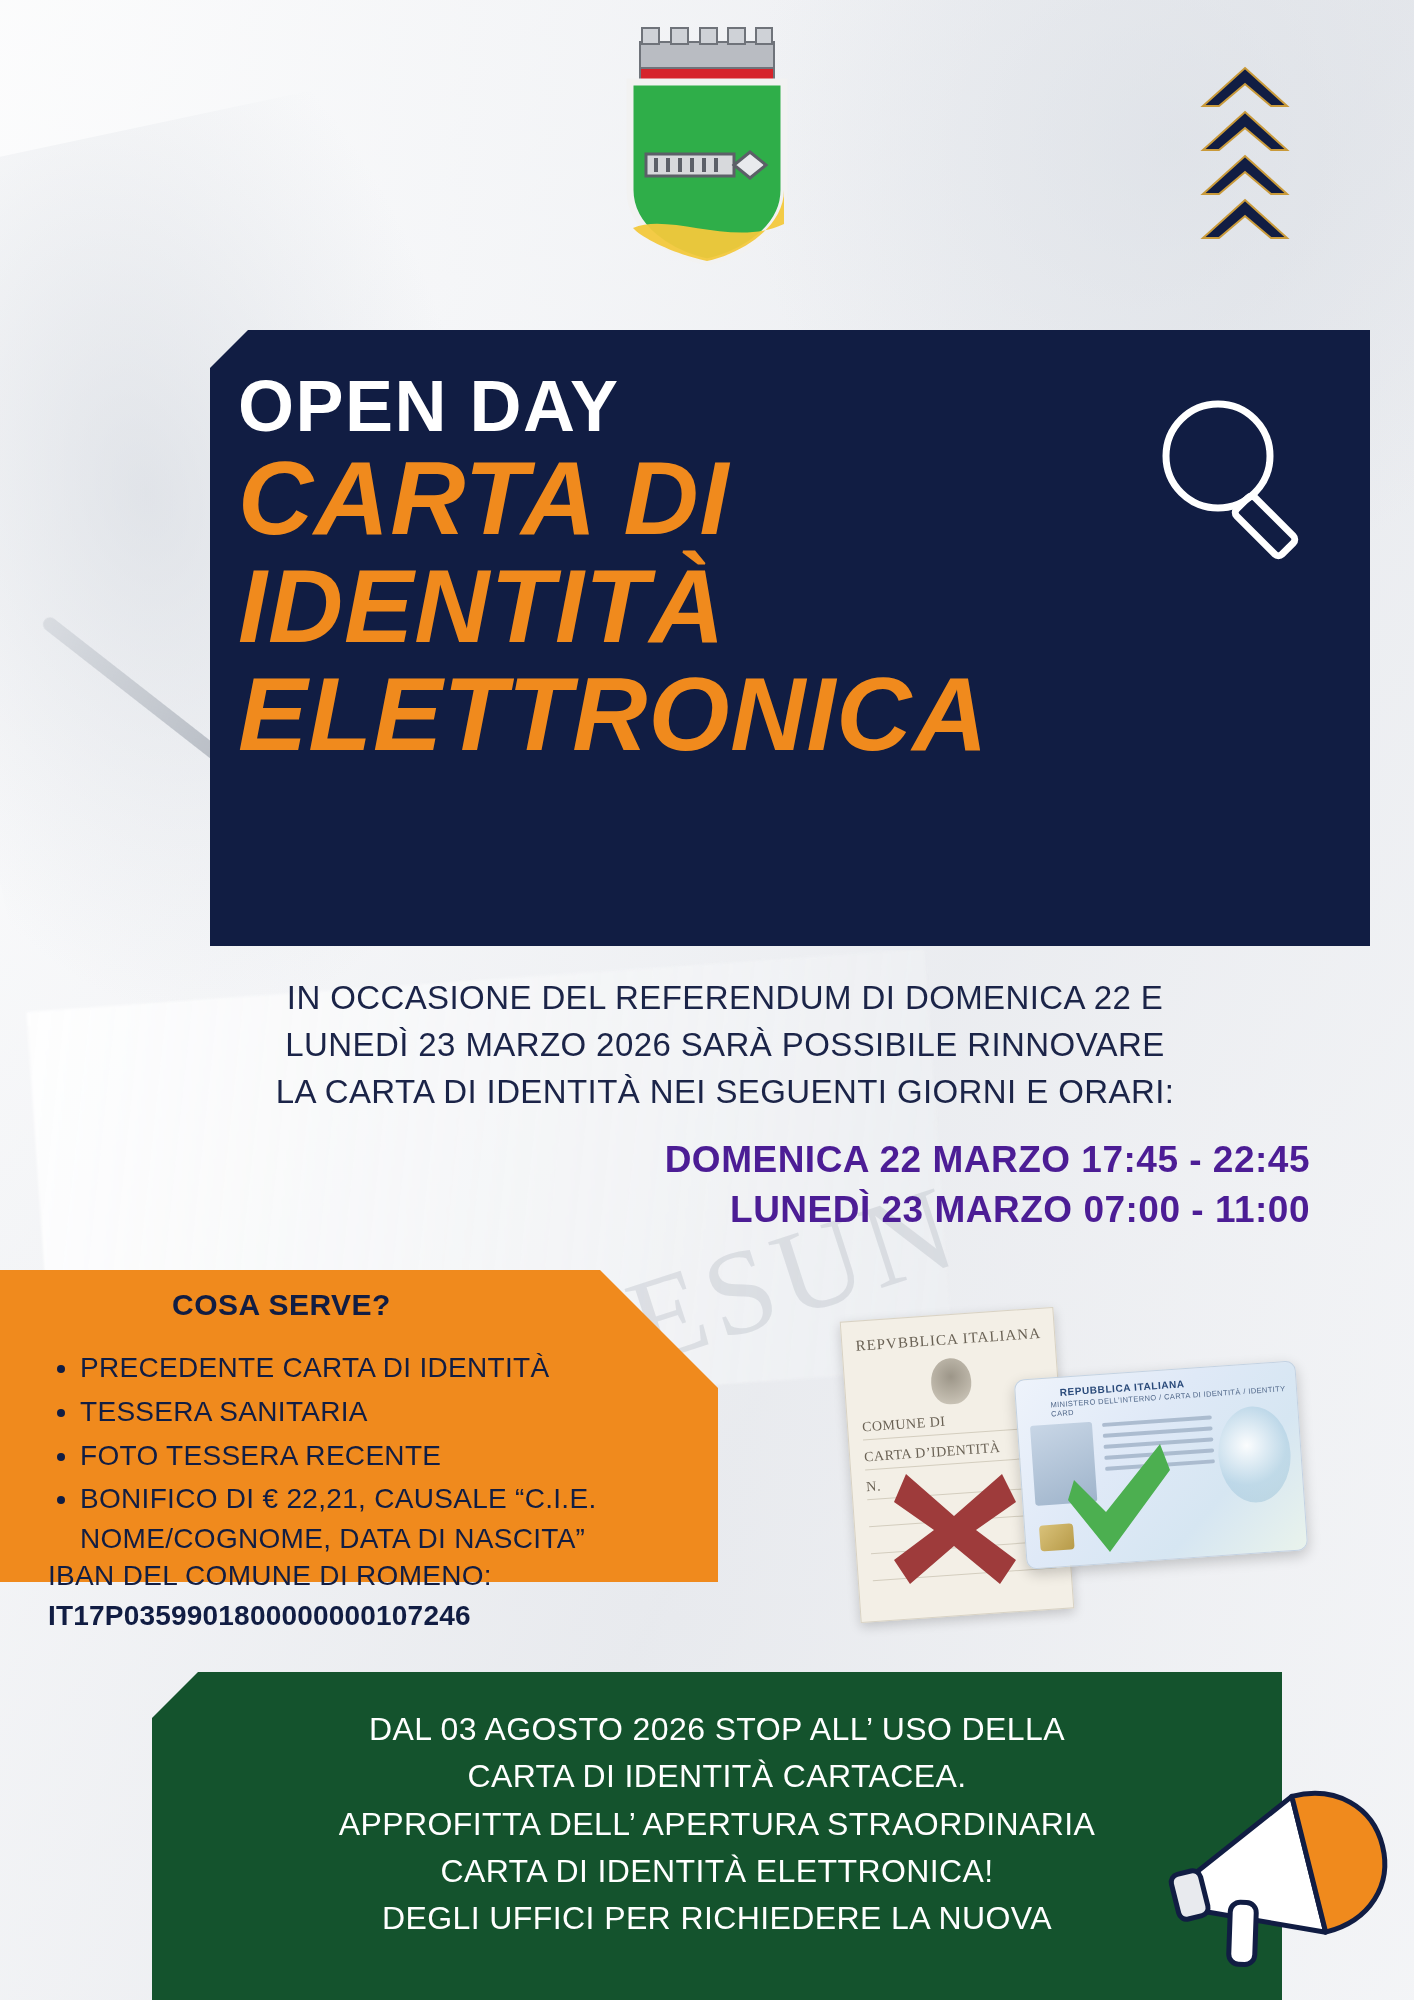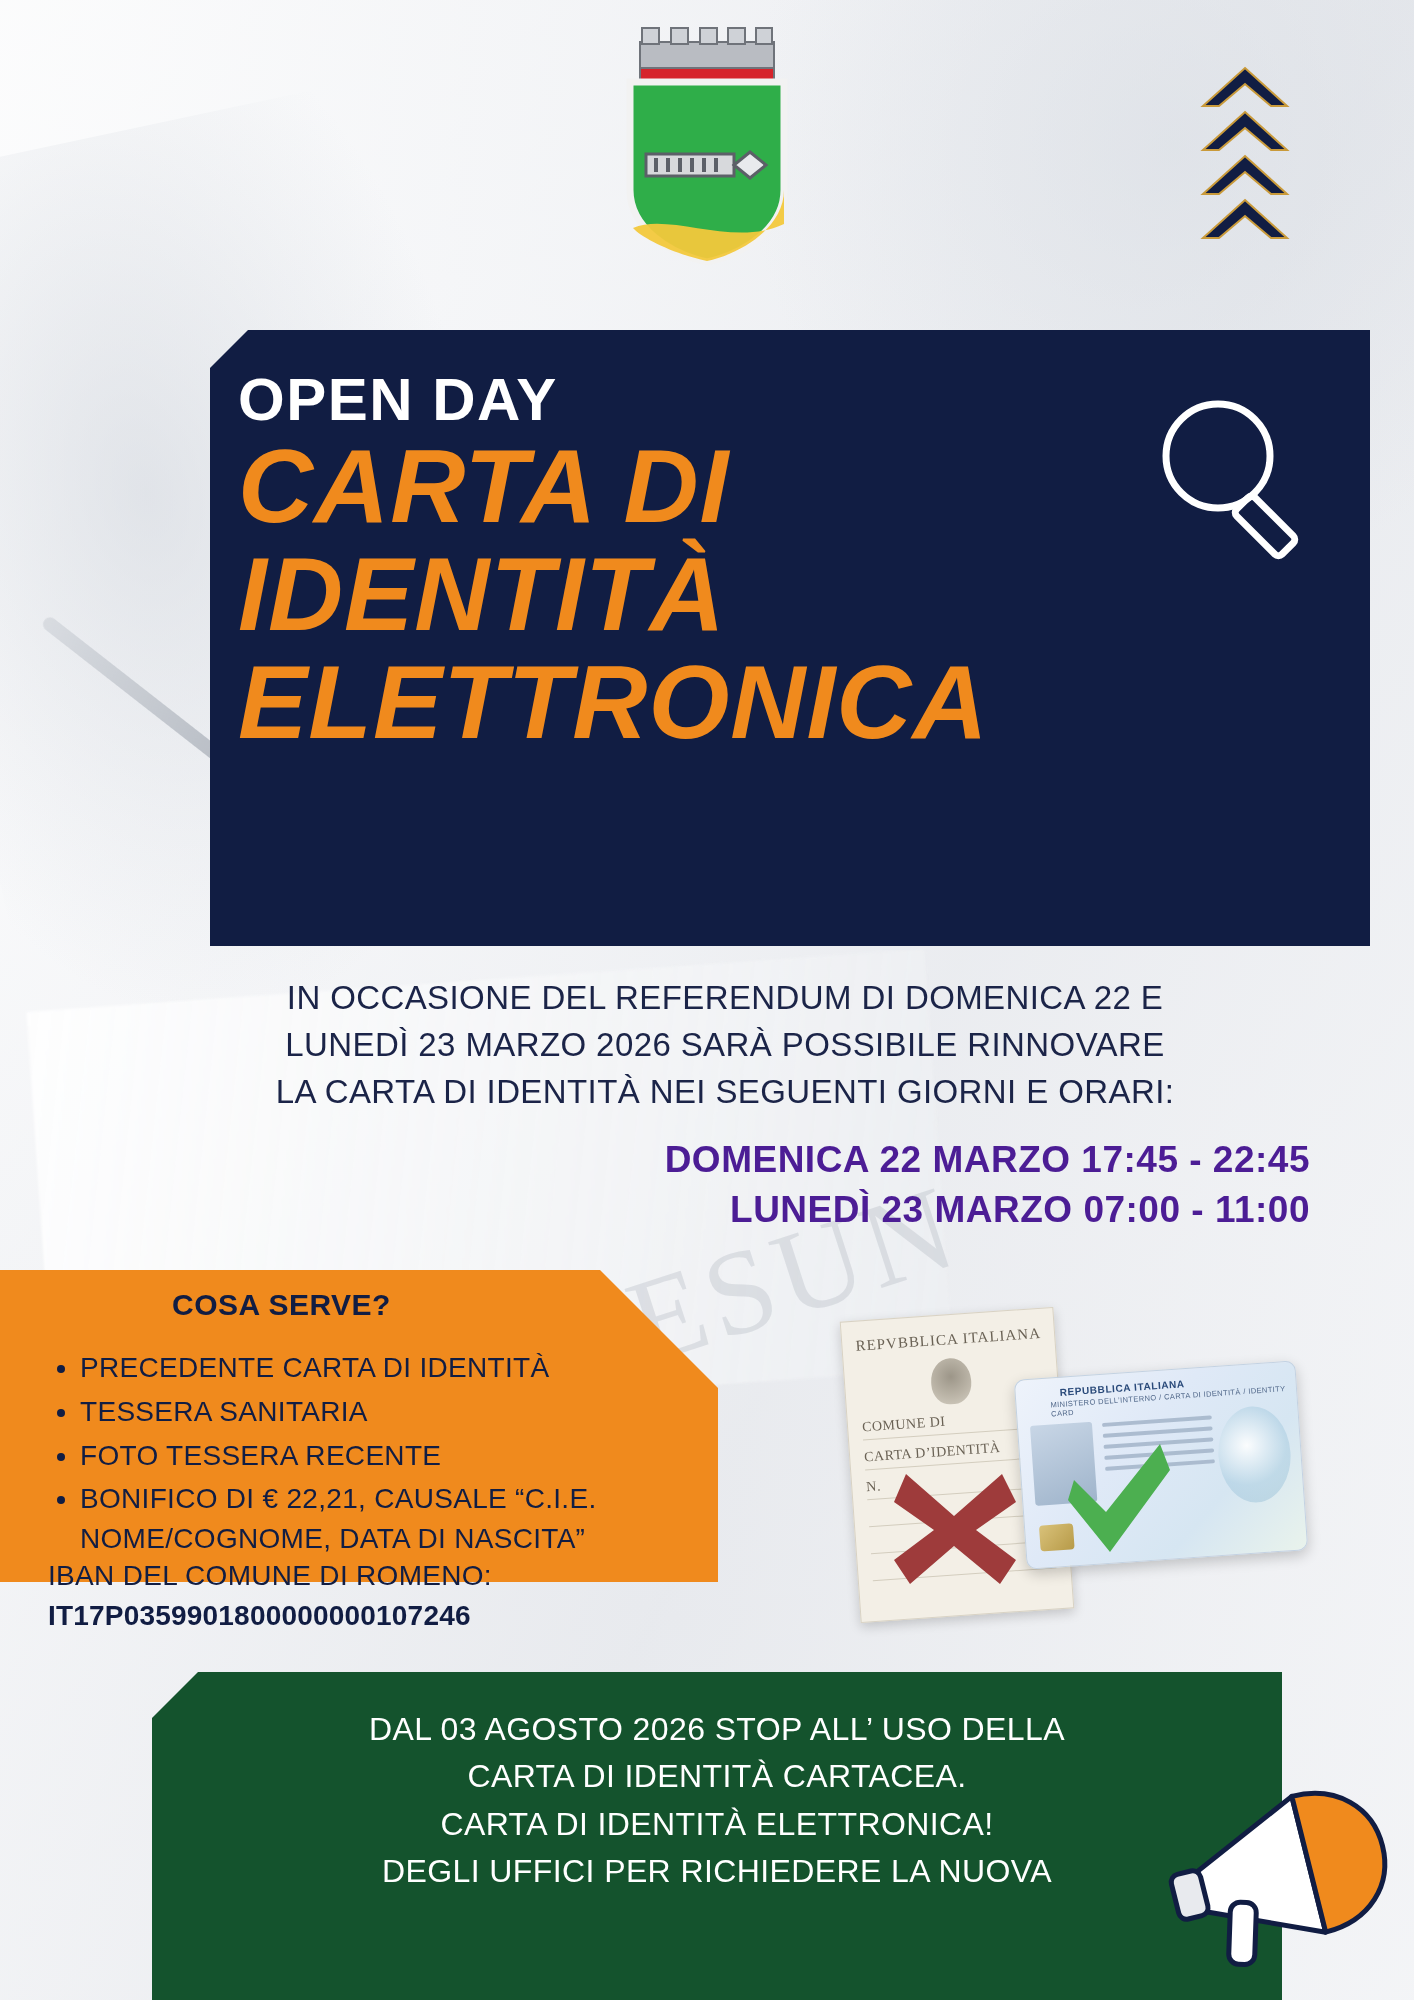--- a/index.html
+++ b/index.html
@@ -108,21 +108,21 @@
     transform: skewX(-0.0deg);
   }
   .headline-inner {
     position: absolute;
     left: 16px;
     top: 24px;
     right: 20px;
   }
   .h-open {
     color: #ffffff;
-    font-size: 60px;
+    font-size: 72px;
     font-weight: 700;
     letter-spacing: 1.5px;
     line-height: 1.0;
     margin: 16px 0 2px 12px;
   }
   .h-main {
     color: #f08a1d;
     font-size: 104px;
     font-weight: 700;
     letter-spacing: 1px;
@@ -486,20 +486,21 @@
   </svg>
   <svg class="green-check" viewBox="0 0 115 120">
     <path d="M8 60 L14 40 L46 72 L100 4 L110 30 L50 112 Z" fill="#4caf50"></path>
   </svg>
 </div>
 
 <div class="bottom">
   <div class="bottom-text">
     <span class="l">DAL 03 AGOSTO 2026 STOP ALL’ USO DELLA</span>
     <span class="l">CARTA DI IDENTITÀ CARTACEA.</span>
+    <span class="l">APPROFITTA DELL’ APERTURA STRAORDINARIA</span>
     <span class="l">CARTA DI IDENTITÀ ELETTRONICA!</span>
     <span class="l">DEGLI UFFICI PER RICHIEDERE LA NUOVA</span>
   </div>
 </div>
 
 <svg class="megaphone" viewBox="0 0 240 215">
   <g transform="rotate(-14 120 110)">
     <path d="M36 74 L150 22 L150 162 L36 112 Z" fill="#ffffff" stroke="#111d43" stroke-width="5" stroke-linejoin="round"></path>
     <path d="M150 22 C196 22 226 52 226 92 C226 132 196 162 150 162 Z" fill="#f08a1d" stroke="#111d43" stroke-width="5" stroke-linejoin="round"></path>
     <rect x="12" y="70" width="30" height="46" rx="8" fill="#e8eaee" stroke="#111d43" stroke-width="5"></rect>

